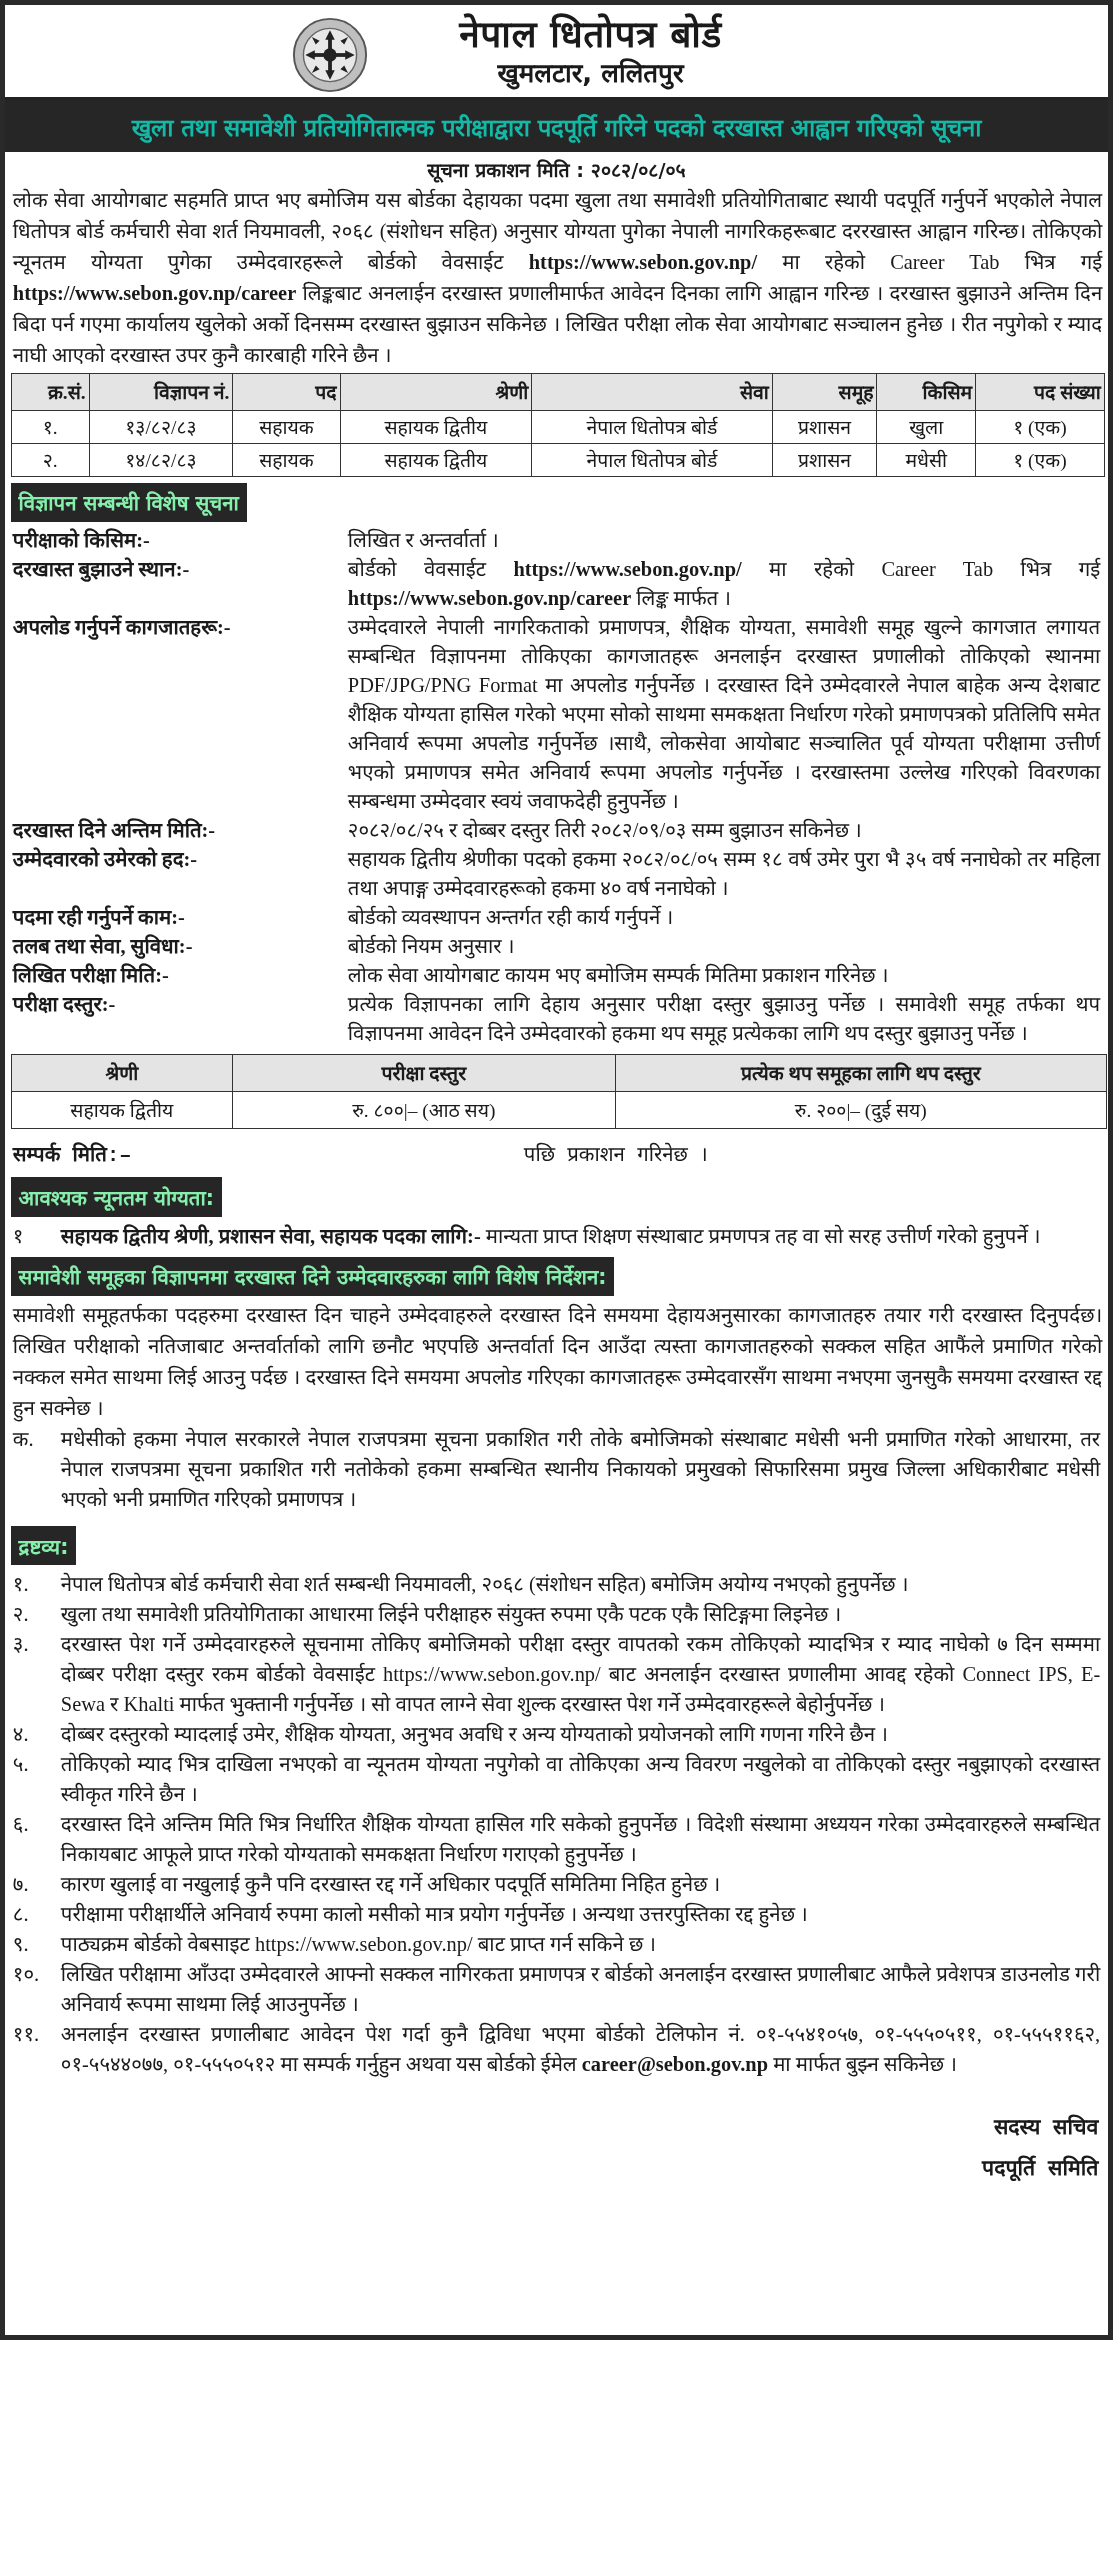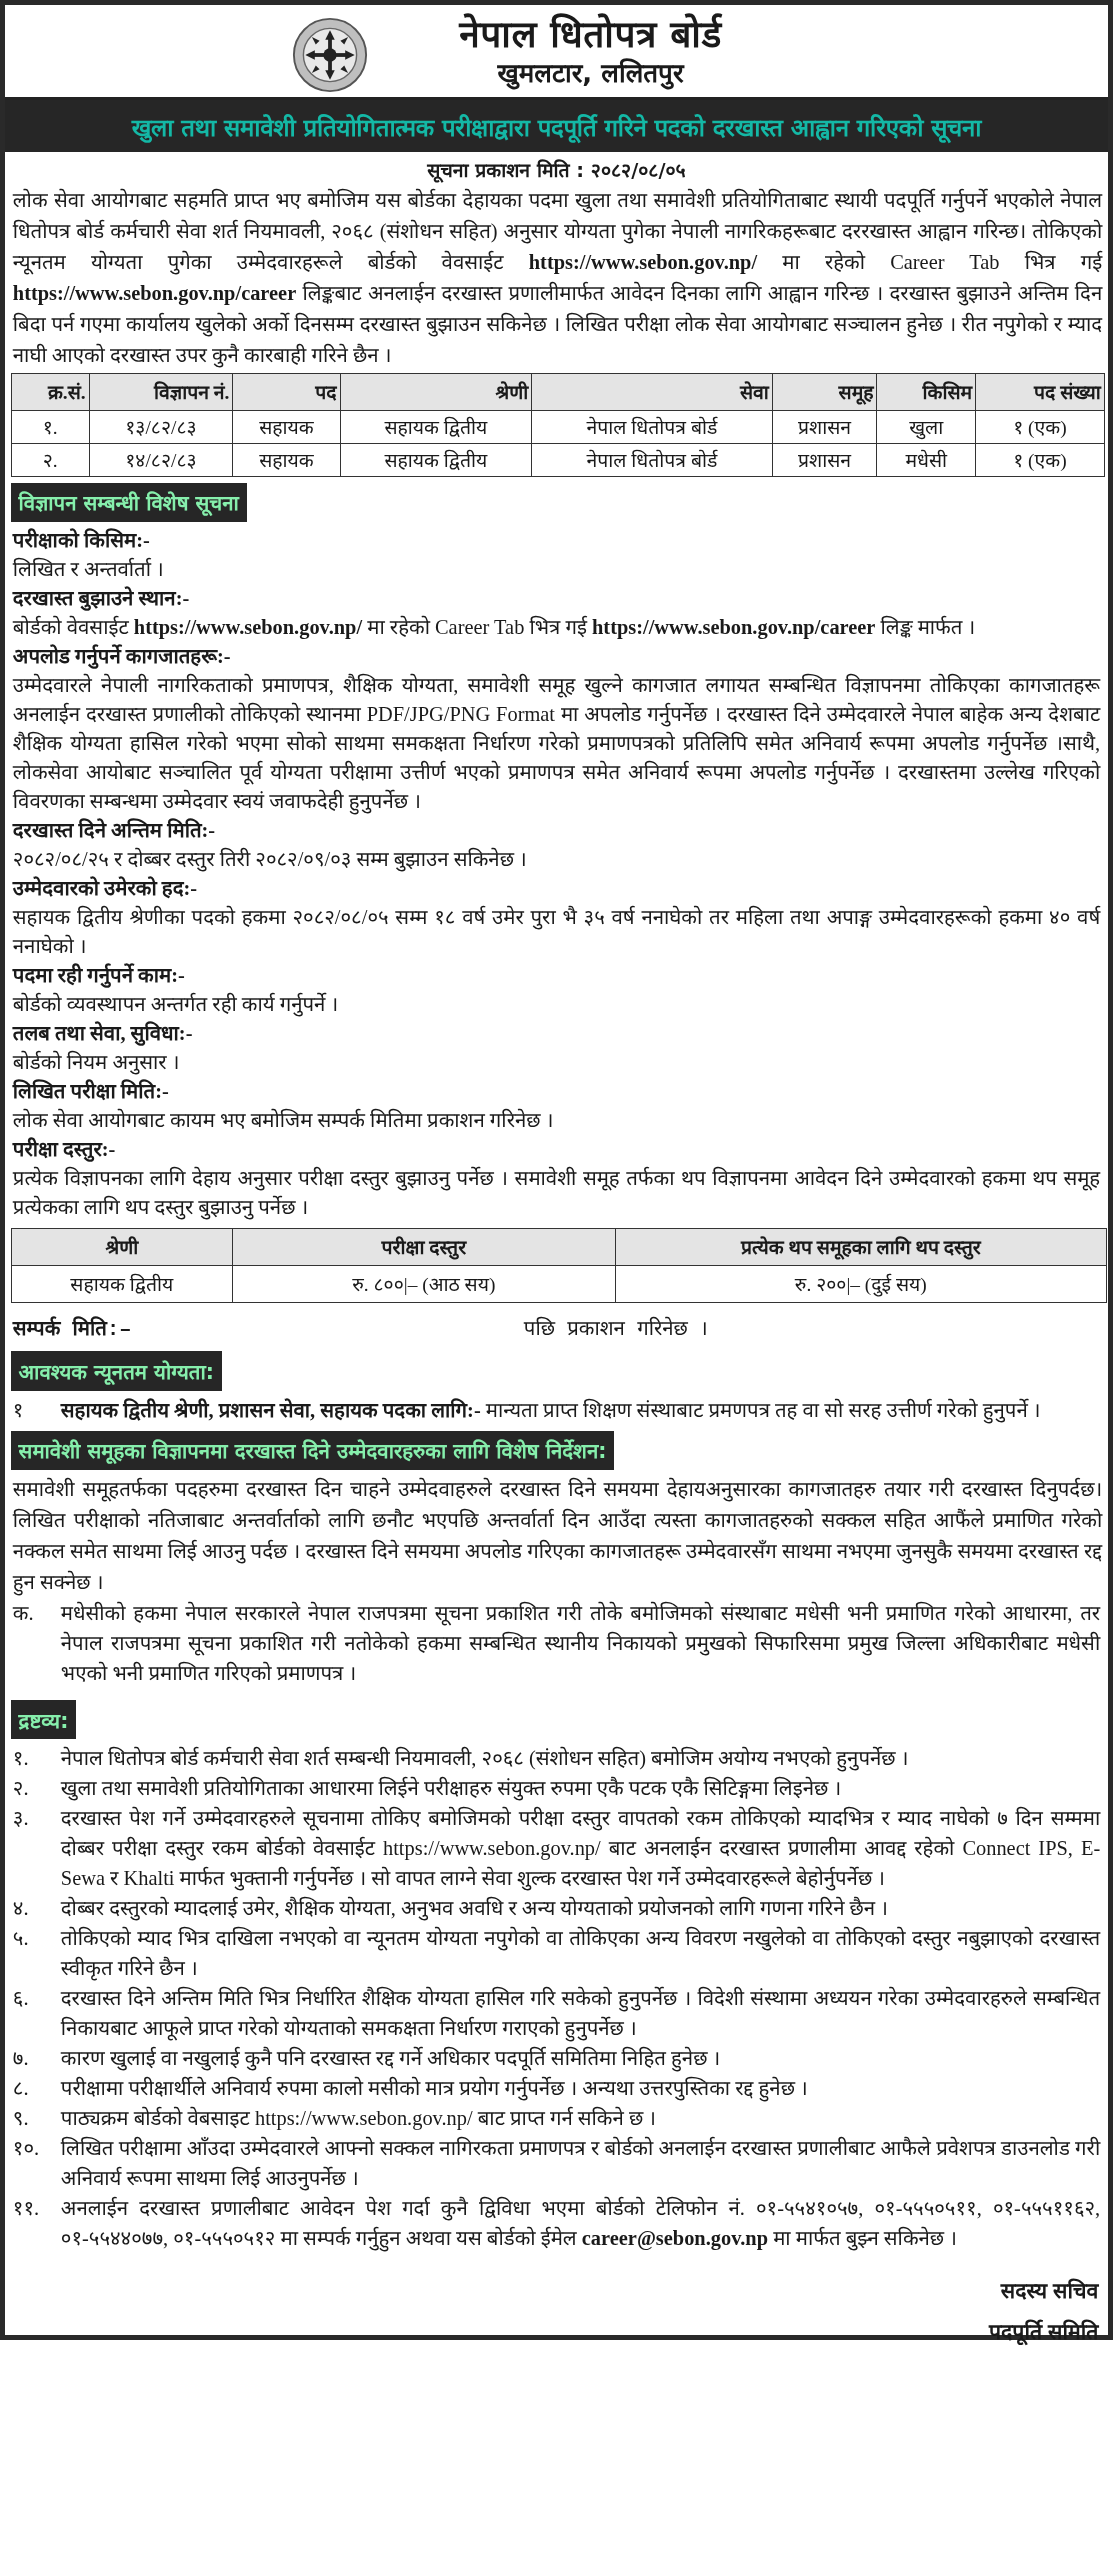--- a/index.html
+++ b/index.html
@@ -36,35 +36,35 @@
   table { border-collapse: collapse; }
   .post-table { width: 1094px; margin: 1.9px 0 0 5.8px; font-family: "Liberation Serif", serif; }
   .post-table th, .post-table td {
     border: 1.5px solid #333; text-align: center; font-size: 19.4px; height: 33px; padding: 0 2.9px; white-space: nowrap;
   }
   .post-table th { background: #e4e4e4; font-weight: bold; height: 37px; text-align: right; }
   .sec-head {
     display: inline-block; background: #262626; color: #86efac; font-weight: bold;
     font-size: 20.4px; padding: 5.8px 7.8px; margin: 5.8px 0 3.9px 5.8px; white-space: nowrap;
   }
-  .kv { display: flex; font-family: "Liberation Serif", serif; font-size: 20.4px; line-height: 29px; padding: 0 7.8px; flex-direction: column; }
+  .kv { display: flex; font-family: "Liberation Serif", serif; font-size: 20.4px; line-height: 29px; padding: 0 7.8px; }
   .kv .k { width: 335px; flex: none; font-weight: bold; }
   .kv .v { flex: 1; text-align: justify; }
   .kv .v b { font-weight: bold; }
   .fee-table { width: 1096px; margin: 5.8px 0 9.7px 5.8px; font-family: "Liberation Serif", serif; }
   .fee-table th, .fee-table td { border: 1.5px solid #333; text-align: center; font-size: 19.4px; height: 37px; }
   .fee-table th { background: #e4e4e4; font-weight: bold; }
   .contact-row { display: flex; font-family: Liberation Mono, monospace; font-size: 20.4px; line-height: 33px; padding: 0 7.8px; gap: 36px; }
   .contact-row .k { width: 475px; font-weight: bold; }
   .numlist { font-family: "Liberation Serif", serif; font-size: 20.4px; line-height: 30px; padding: 0 7.8px; }
   .numlist .item { display: flex; }
   .numlist .n { width: 48px; flex: none; }
   .numlist .t { flex: 1; text-align: justify; }
   .numlist .t b { font-weight: bold; }
-  .sign { text-align: right; font-weight: bold; font-size: 21.3px; line-height: 41px; padding-right: 9.7px; margin-top: 18px; font-family: Liberation Sans, sans-serif; }
+  .sign { text-align: right; font-weight: bold; font-size: 21.3px; line-height: 41px; padding-right: 9.7px; margin-top: 29px; font-family: Liberation Mono, monospace; }
 </style>
 </head>
 <body>
 
 <div class="page">
 
   <div class="header">
     <svg class="logo" viewBox="0 0 80 80">
       <circle cx="40" cy="40" r="38" fill="#bfbfbf" stroke="#555" stroke-width="2"></circle>
       <circle cx="40" cy="40" r="28" fill="#e8e8e8" stroke="#666" stroke-width="1.5"></circle>

